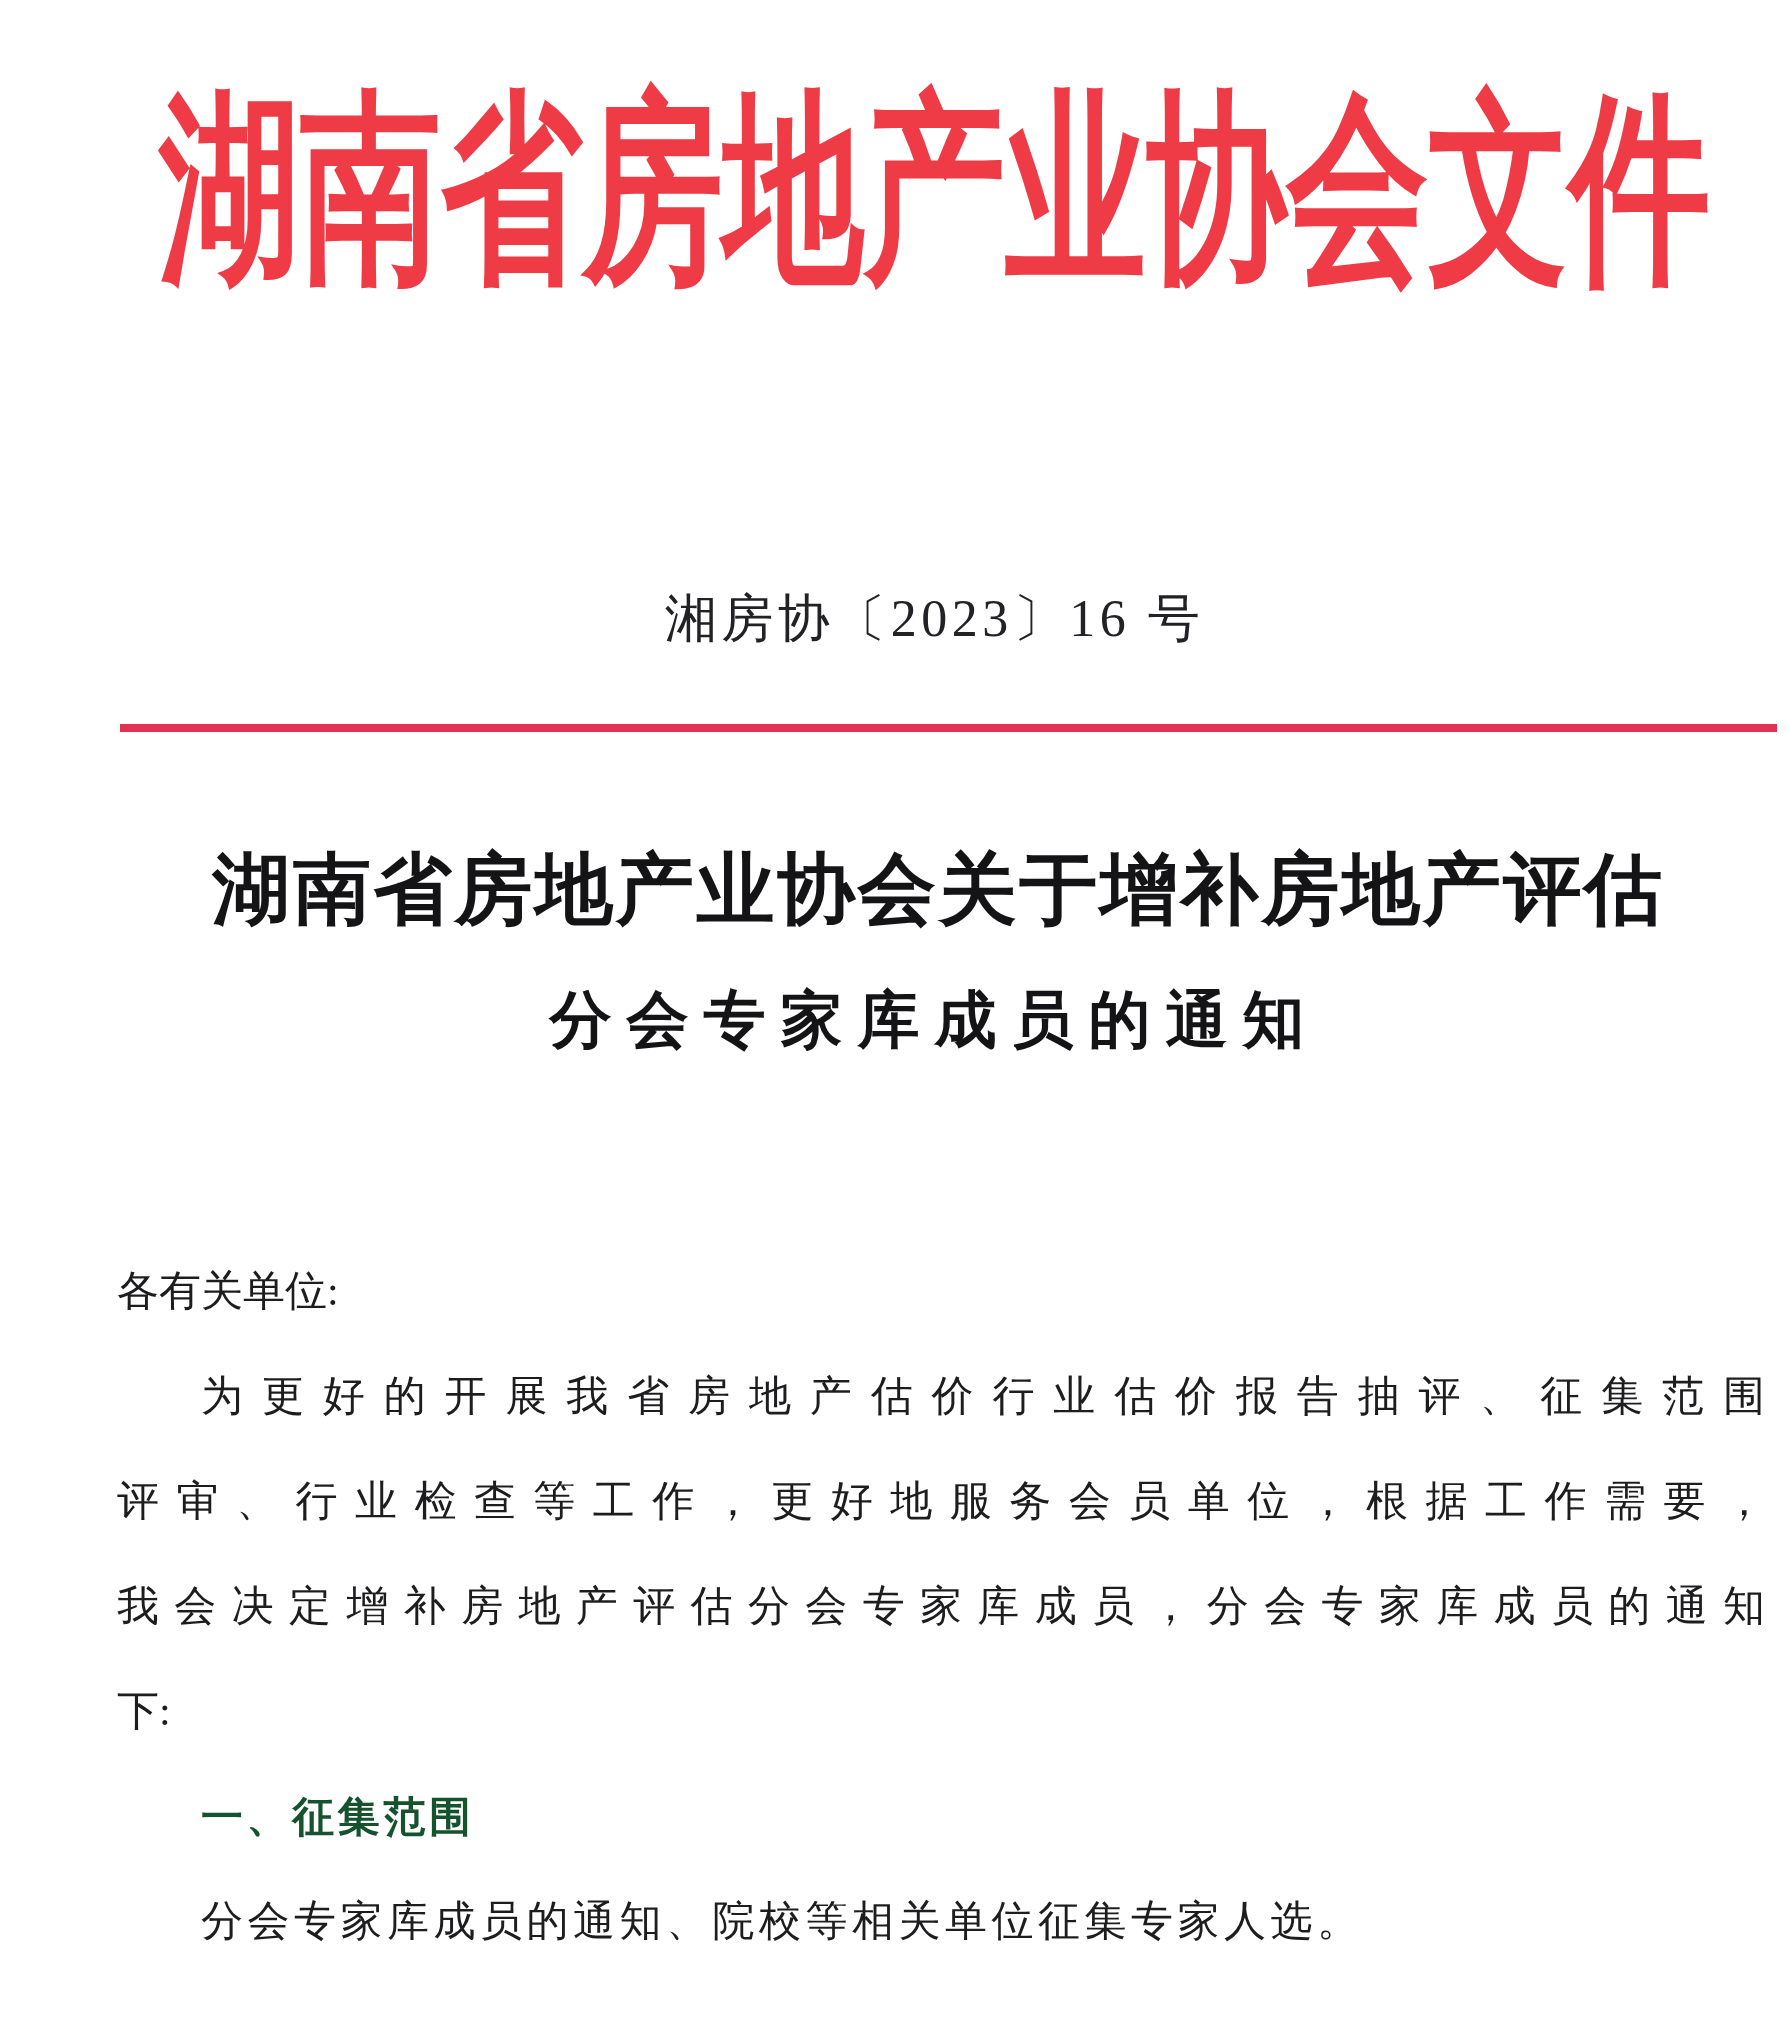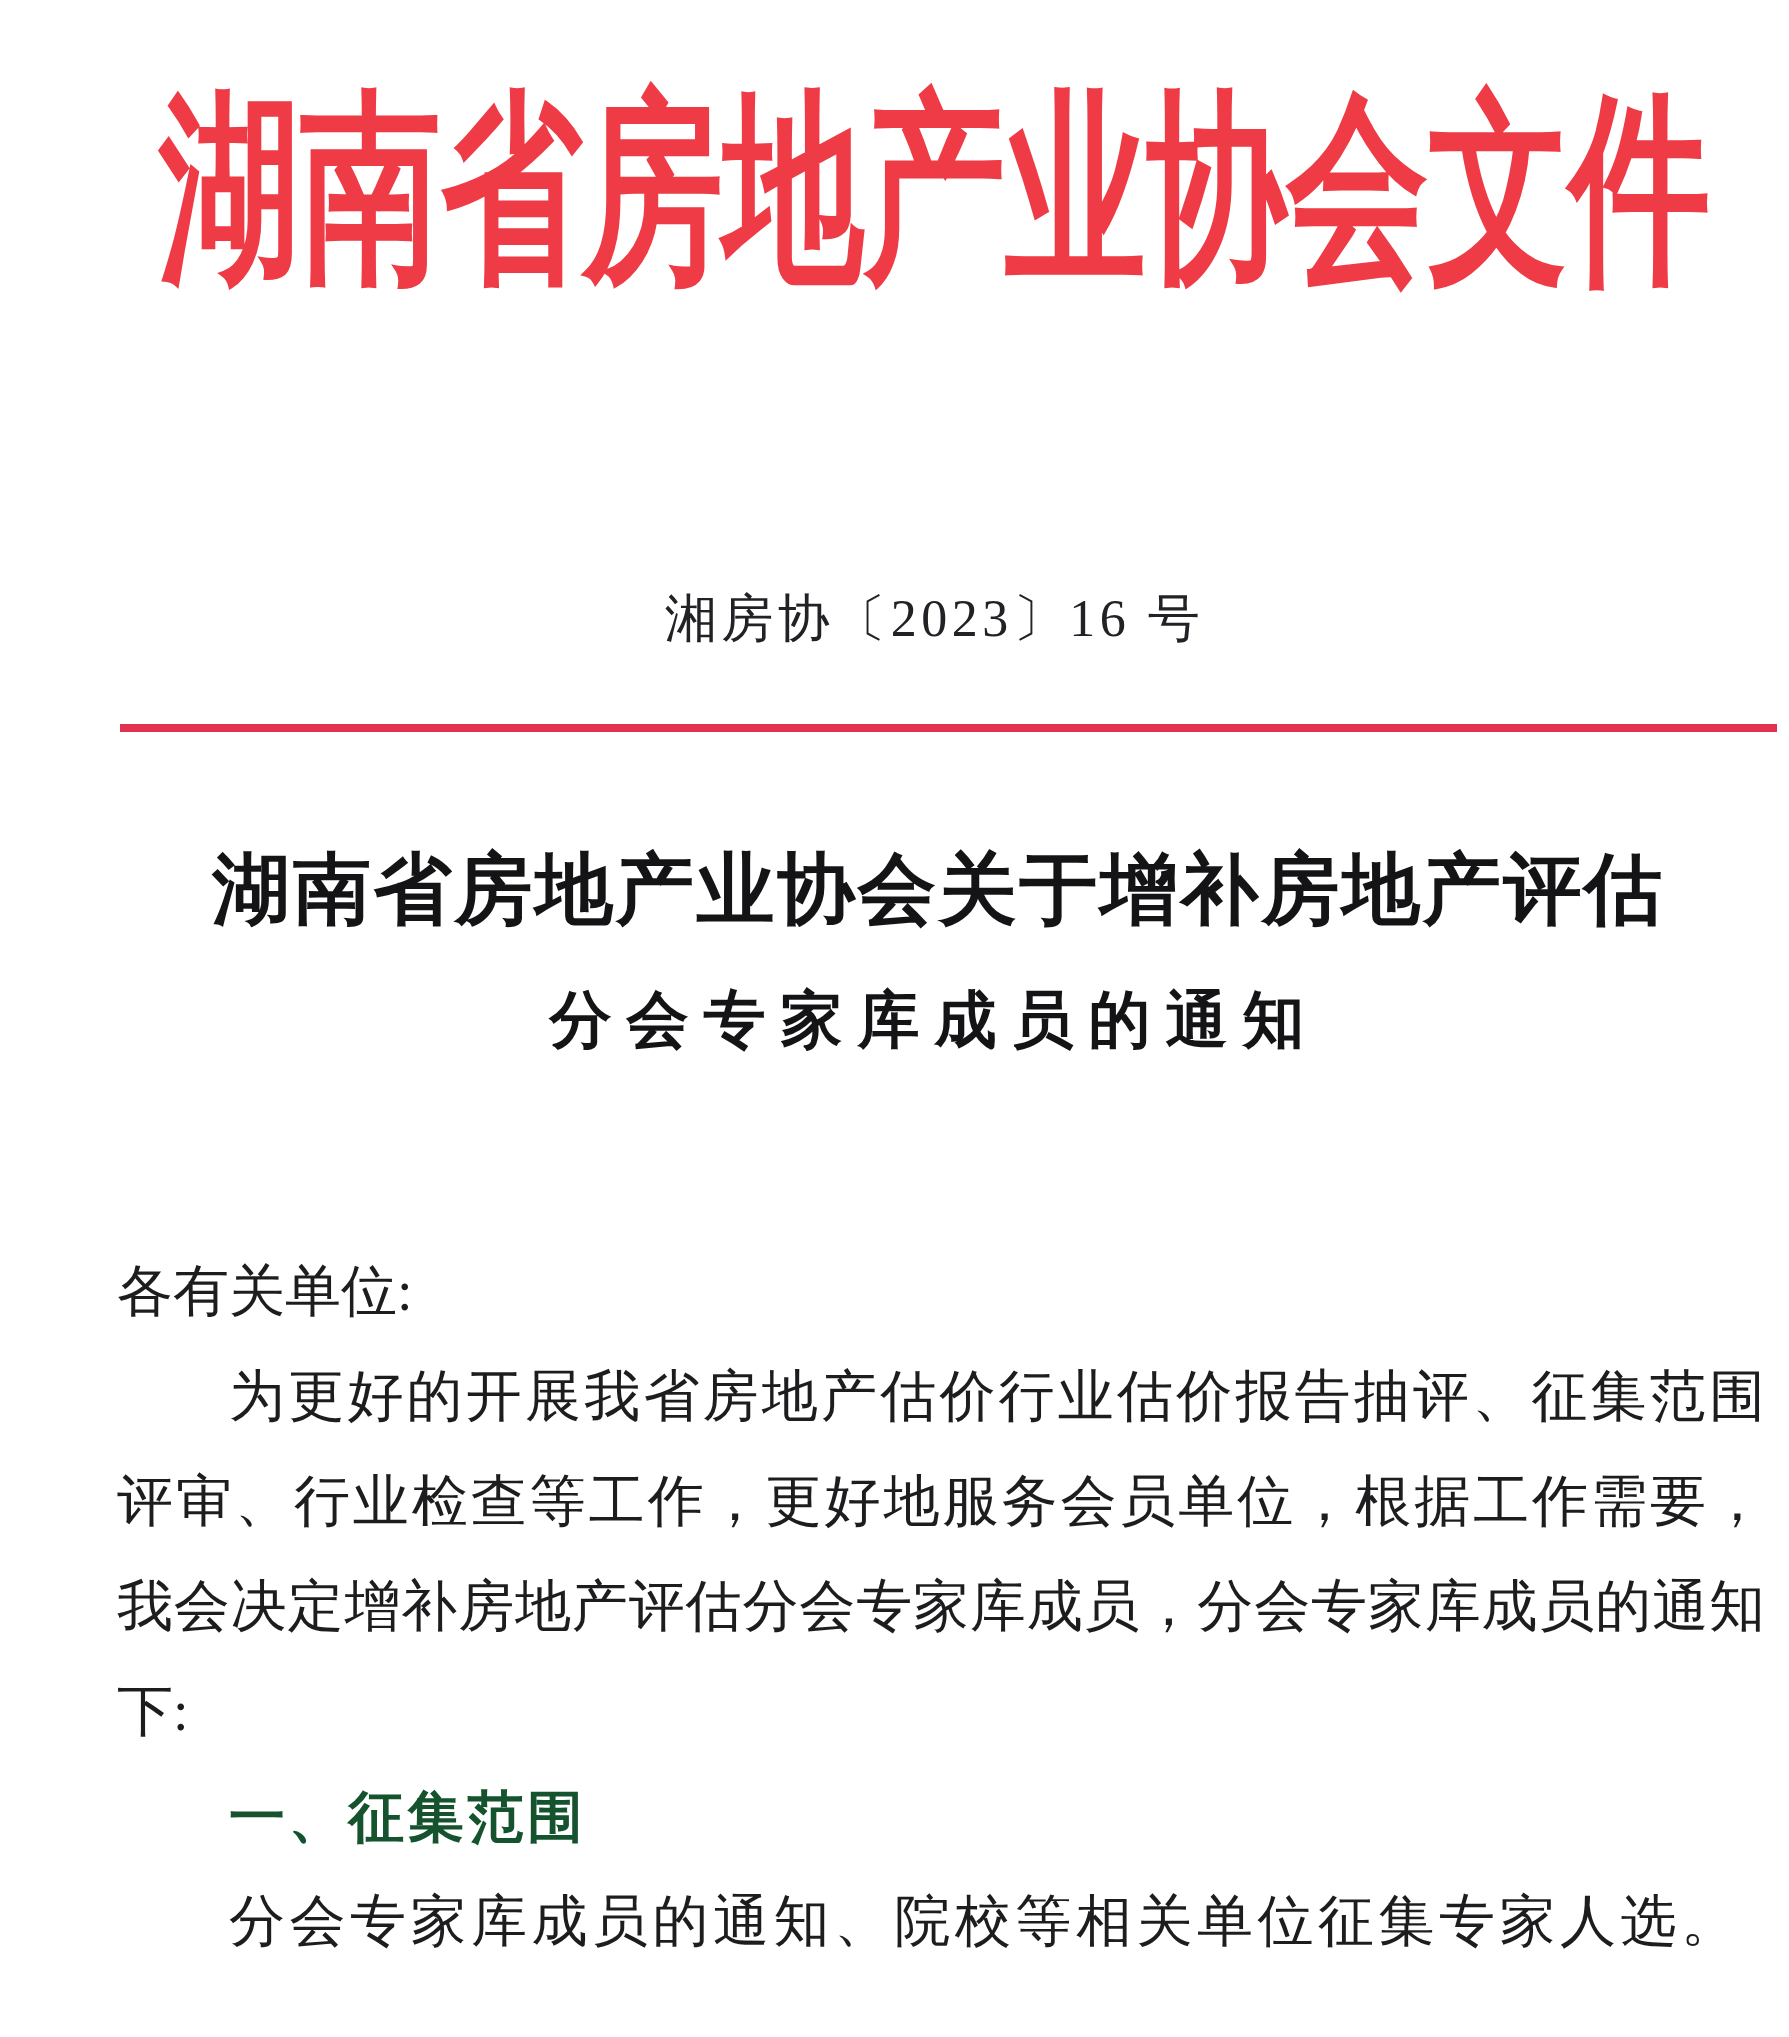--- a/index.html
+++ b/index.html
@@ -77,21 +77,21 @@
     line-height: 130px;
     letter-spacing: 15px;
     white-space: nowrap;
   }
   
   .body-text {
     position: absolute;
     top: 1239px;
     left: 77px;
     right: 64px;
-    font-size: 56px;
+    font-size: 42px;
     line-height: 105px;
     color: #1d1d1f;
   }
   .line { white-space: nowrap; }
   .line.justify {
     white-space: normal;
     text-align: justify;
     text-align-last: justify;
   }
   .line.indent { text-indent: 2em; }

